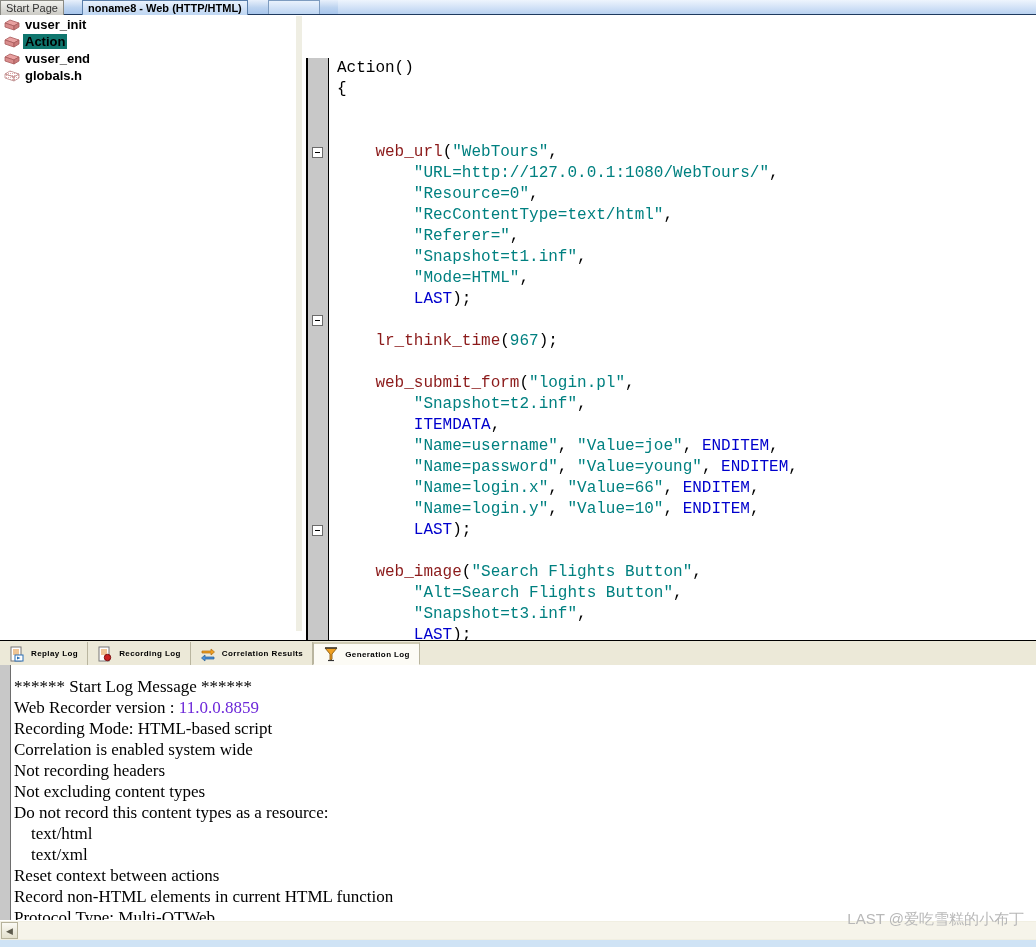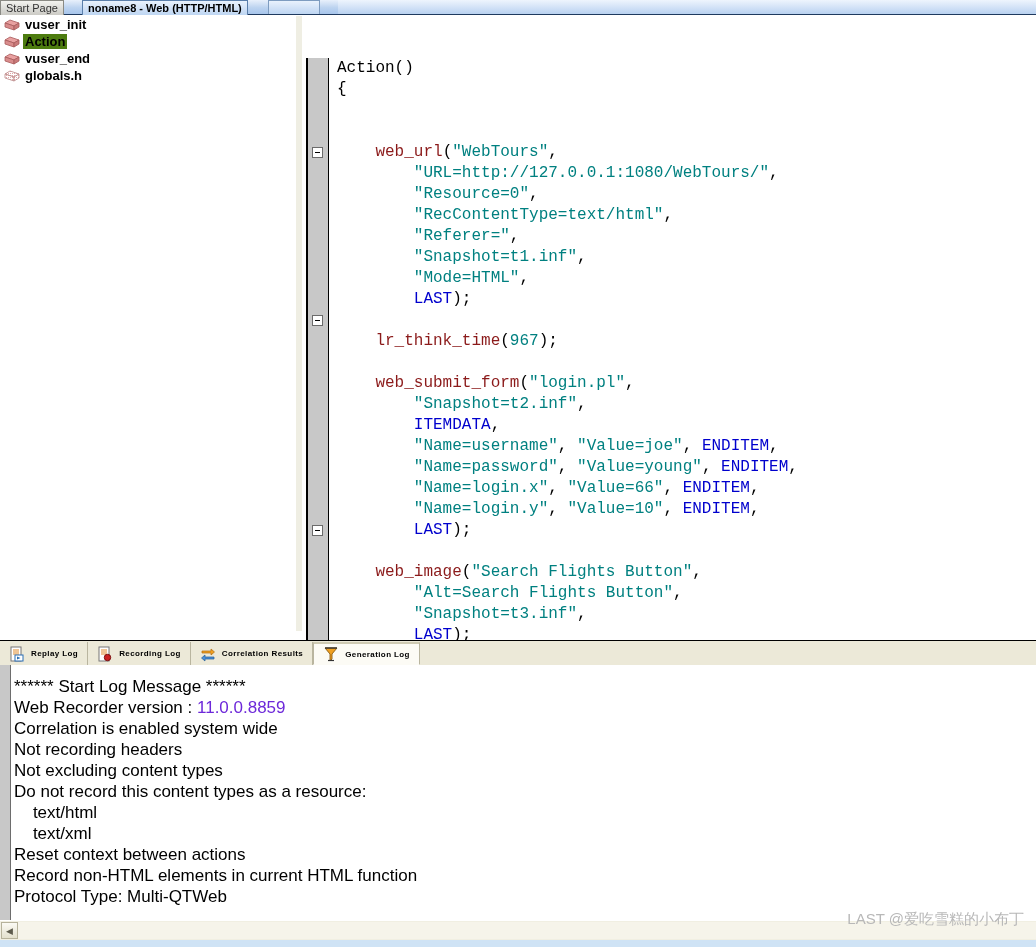--- a/index.html
+++ b/index.html
@@ -85,21 +85,21 @@
     color: #000000;
     font-family: "Liberation Sans", sans-serif;
     white-space: nowrap;
     text-align: right;
   }
   .tree-label {
     padding: 0 2px;
     line-height: 15px;
   }
   .tree-item.selected .tree-label {
-    background: #4d7c0f;
+    background: #0f766e;
   }
   .tree-icon {
     width: 16px; height: 14px;
     margin-right: 3px;
     flex: 0 0 16px;
     display: block;
   }
   
   .tree-seam {
     position: absolute;
@@ -226,21 +226,21 @@
     border-right: 1px solid #6d6d6d;
   }
   .log-text {
     position: absolute;
     left: 12px; top: 0;
     right: 0; bottom: 0;
     overflow: hidden;
     padding-top: 11px;
   }
   .log-line {
-    font-family: Liberation Sans, sans-serif;
+    font-family: Liberation Serif, serif;
     font-size: 17px;
     line-height: 21px;
     height: 21px;
     white-space: pre;
     color: #000000;
     padding-left: 2px;
   }
   .log-ver { color: #6d28d9; }
 
   
@@ -436,20 +436,21 @@
       </svg>
       <span>Generation Log</span>
     </div>
   </div>
 
   <div class="log-body">
     <div class="log-gutter"></div>
     <div class="log-text" id="log-text">
         <div class="log-line"><span>****** Start Log Message ******</span></div>
         <div class="log-line"><span>Web Recorder version : </span><span class="log-ver">11.0.0.8859</span></div>
+        <div class="log-line"><span>Recording Mode: HTML-based script</span></div>
         <div class="log-line"><span>Correlation is enabled system wide</span></div>
         <div class="log-line"><span>Not recording headers</span></div>
         <div class="log-line"><span>Not excluding content types</span></div>
         <div class="log-line"><span>Do not record this content types as a resource:</span></div>
         <div class="log-line"><span>    text/html</span></div>
         <div class="log-line"><span>    text/xml</span></div>
         <div class="log-line"><span>Reset context between actions</span></div>
         <div class="log-line"><span>Record non-HTML elements in current HTML function</span></div>
         <div class="log-line"><span>Protocol Type: Multi-QTWeb</span></div>
       </div>

